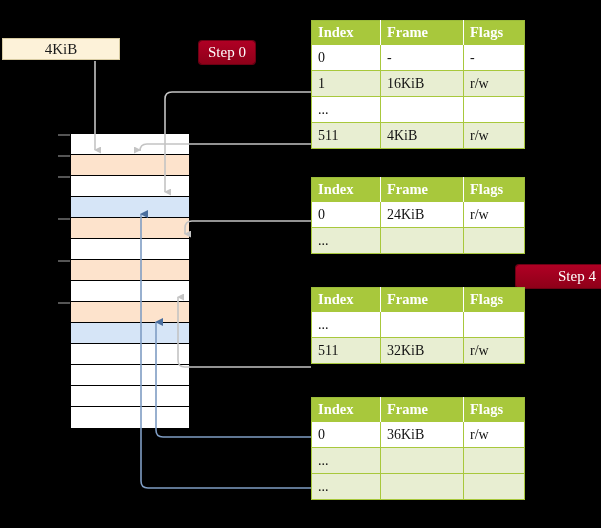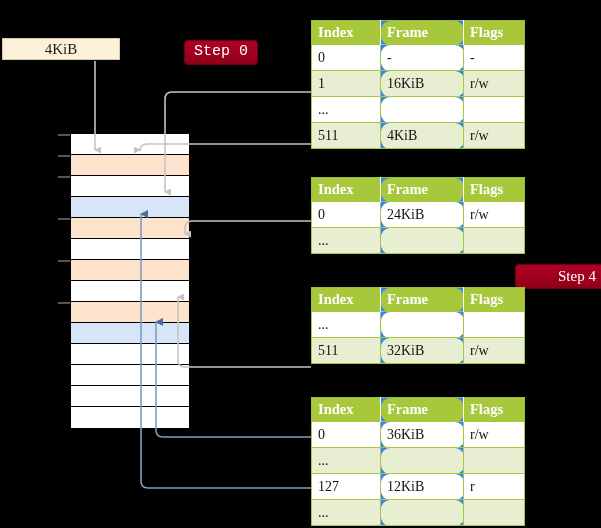--- a/index.html
+++ b/index.html
@@ -100,41 +100,41 @@
     padding: 3px 6px;
     border: 1px solid #a8c83c;
     background: #ffffff;
     height: 19px;
     overflow: hidden;
     white-space: nowrap;
   }
   .pt tr.alt td { background: #e8eed2; }
   .pt td.hl { background: #fbf474; }
   .col-index { width: 56px; }
-  .col-frame { width: 70px; border-radius: 9px; }
+  .col-frame { width: 70px; }
   .col-flags { width: 48px; }
 
   
   #wires {
     position: absolute;
     left: 0; top: 0;
     width: 601px; height: 528px;
     pointer-events: none;
   }
 </style>
 </head>
 <body>
 
 <div id="page">
 
   <div class="kib-box">
     <span>4KiB</span>
   </div>
 
-  <div class="step-badge" style="left:185px; top:41px;font-family:Liberation Mono, monospace;">
+  <div class="step-badge" style="left:199px; top:41px;">
     <span>Step 0</span>
   </div>
   <div class="step-badge" style="left:516px; top:265px;padding-left:42px;">
     <span>Step 4</span>
   </div>
 
   <div class="mem-tick" style="top:134px;"></div>
   <div class="mem-tick" style="top:155px;"></div>
   <div class="mem-tick" style="top:176px;"></div>
   <div class="mem-tick" style="top:218px;"></div>
@@ -242,25 +242,20 @@
       <tbody>
         <tr>
           <td class="col-index">0</td>
           <td class="col-frame">36KiB</td>
           <td class="col-flags">r/w</td>
         </tr>
         <tr class="alt">
           <td class="col-index">...</td>
           <td class="col-frame"></td>
           <td class="col-flags"></td>
-        </tr>
-        <tr>
-          <td class="col-index">127</td>
-          <td class="col-frame">12KiB</td>
-          <td class="col-flags">r</td>
         </tr>
         <tr class="alt">
           <td class="col-index">...</td>
           <td class="col-frame"></td>
           <td class="col-flags"></td>
         </tr>
       </tbody>
     </table>
 
   <svg id="wires" viewBox="0 0 601 528">

